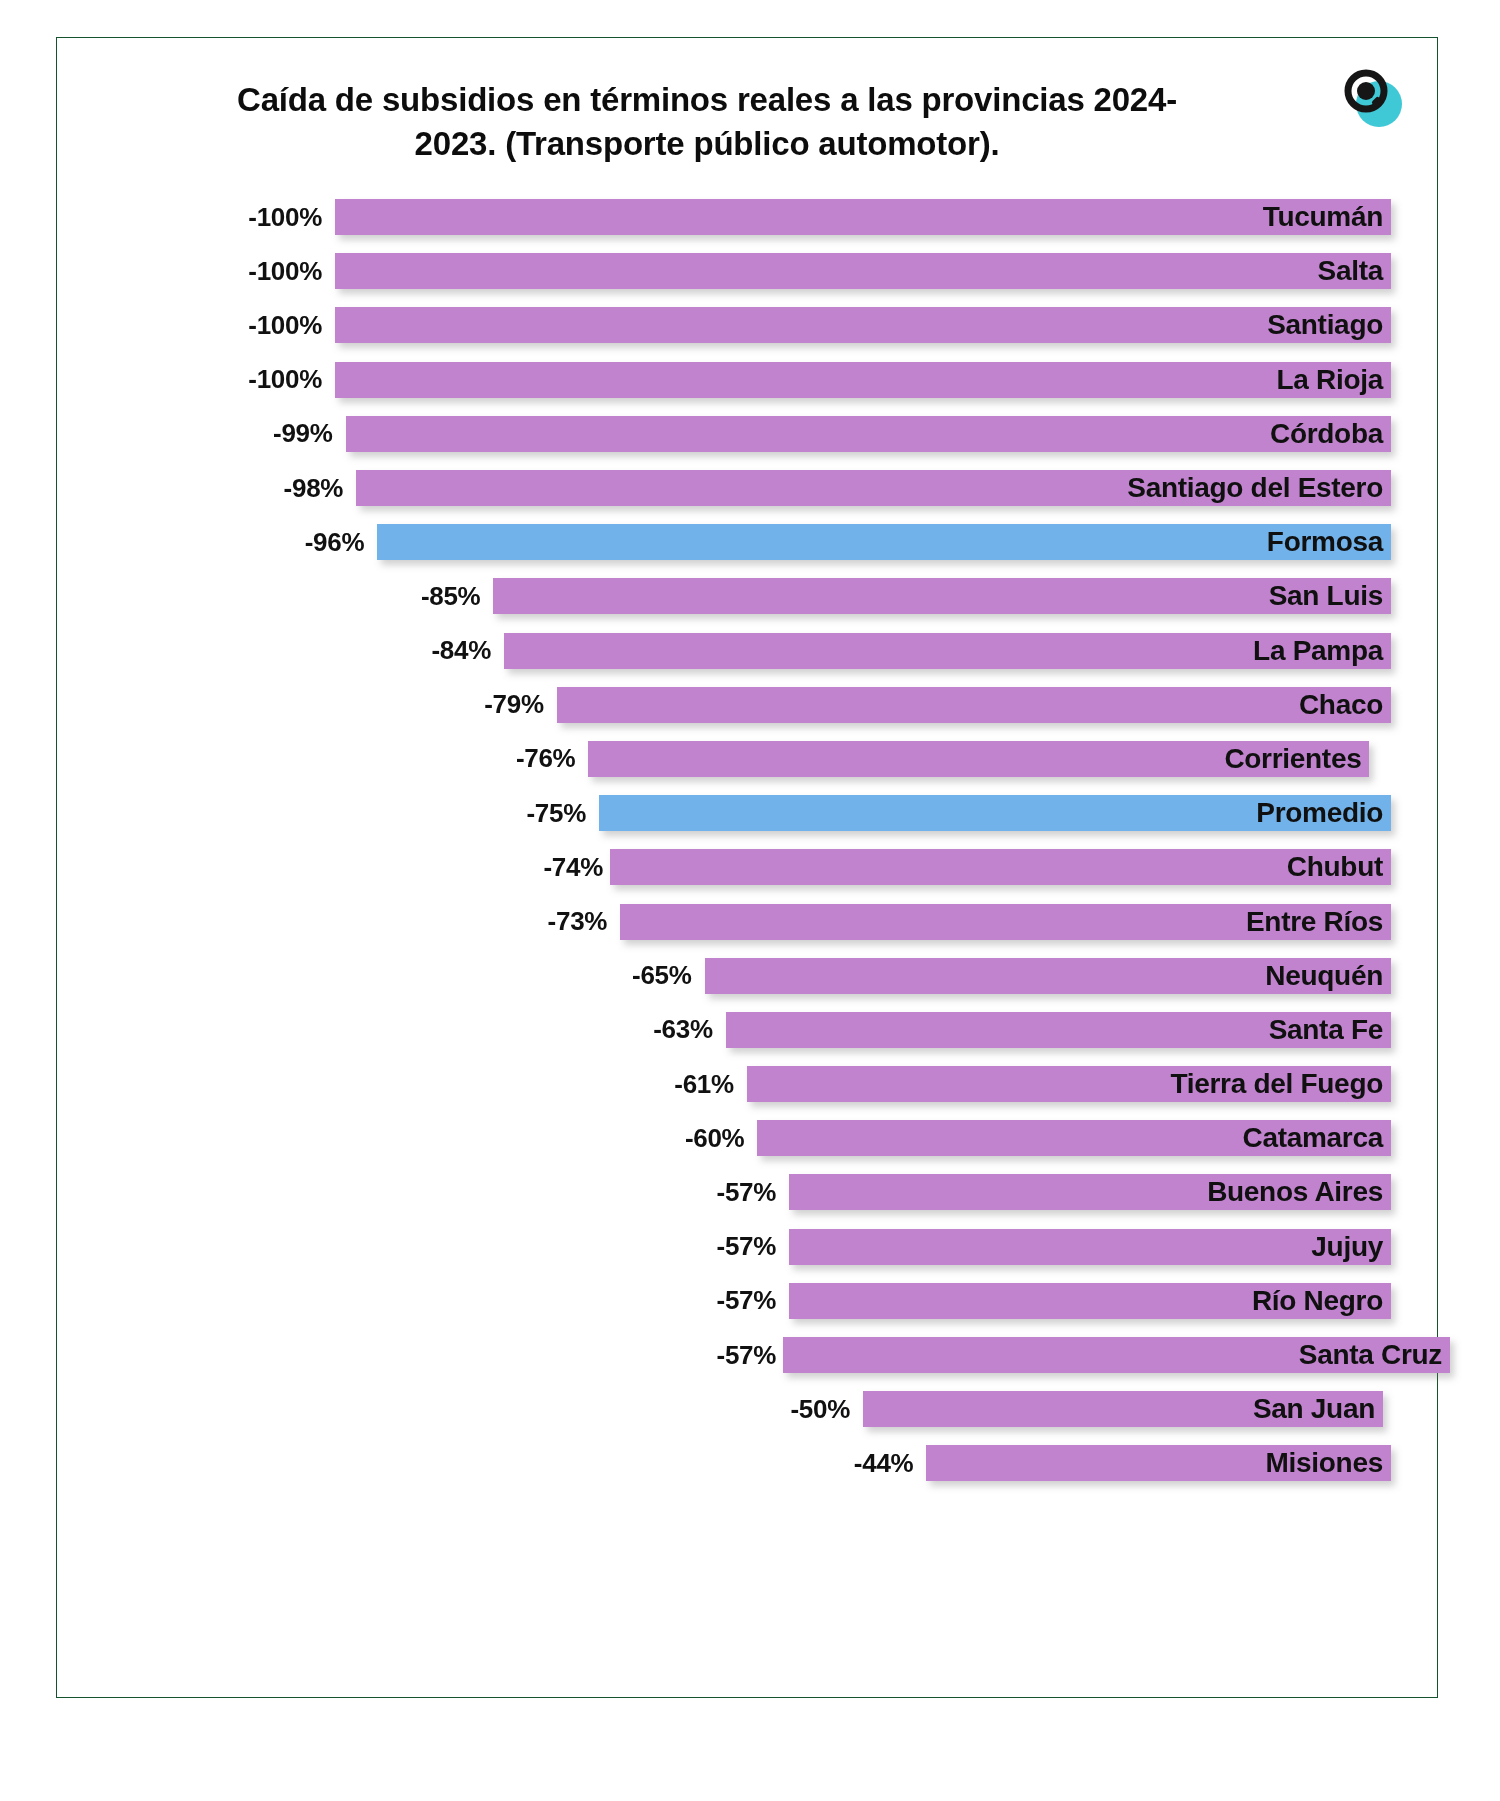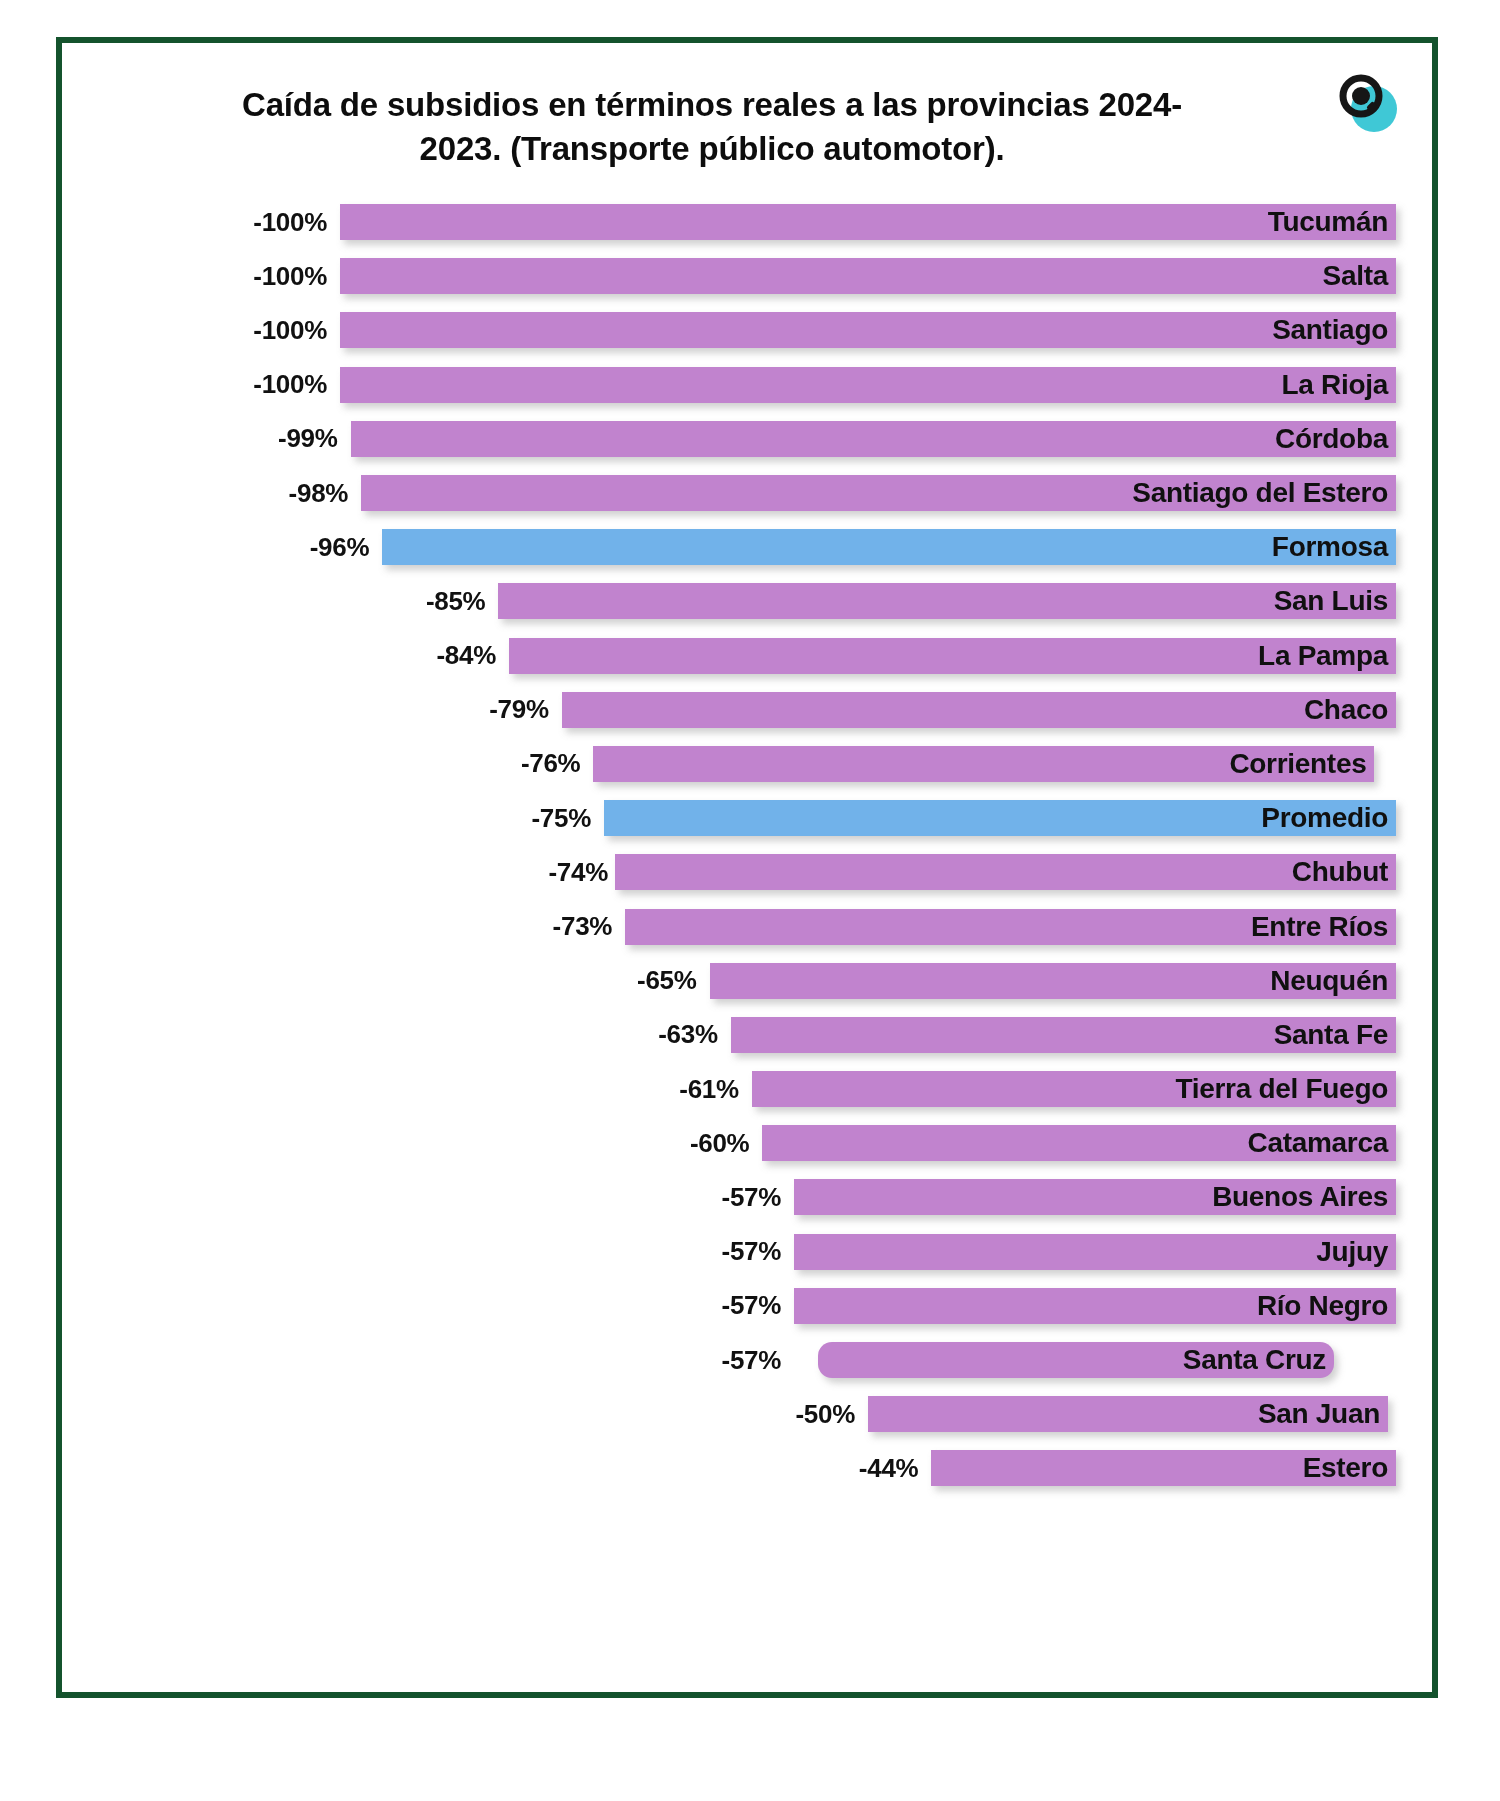--- a/index.html
+++ b/index.html
@@ -22,21 +22,21 @@
   }
 
   
   .chart-panel {
     position: absolute;
     left: 56px;
     top: 37px;
     width: 1382px;
     height: 1661px;
     background: #ffffff;
-    border: 6px solid #14532d;
+    border: 1px solid #14532d;
     box-sizing: border-box;
   }
 
   
   .title-wrap {
     position: absolute;
     left: 90px;
     top: 40px;
     width: 1120px;
     text-align: center;
@@ -275,34 +275,34 @@
           </div>
         </div>
         <div class="row">
           <div class="value-label" style="left: 732.08px;">-57%</div>
           <div class="bar purple" style="left: 732.08px; width: 601.92px;">
             <span class="cat-label">Río Negro</span>
           </div>
         </div>
         <div class="row">
           <div class="value-label" style="left: 732.08px;">-57%</div>
-          <div class="bar purple" style="left: 756px; width: 516px; border-radius: 14px;">
+          <div class="bar purple" style="left: 726px; width: 667px;">
             <span class="cat-label">Santa Cruz</span>
           </div>
         </div>
         <div class="row">
           <div class="value-label" style="left: 806px;">-50%</div>
           <div class="bar purple" style="left: 806px; width: 520px;">
             <span class="cat-label">San Juan</span>
           </div>
         </div>
         <div class="row">
           <div class="value-label" style="left: 869.36px;">-44%</div>
           <div class="bar purple" style="left: 869.36px; width: 464.64px;">
-            <span class="cat-label">Estero</span>
+            <span class="cat-label">Misiones</span>
           </div>
         </div>
       </div>
 
   </div>
 
 
 </div>
 
 </body></html>

